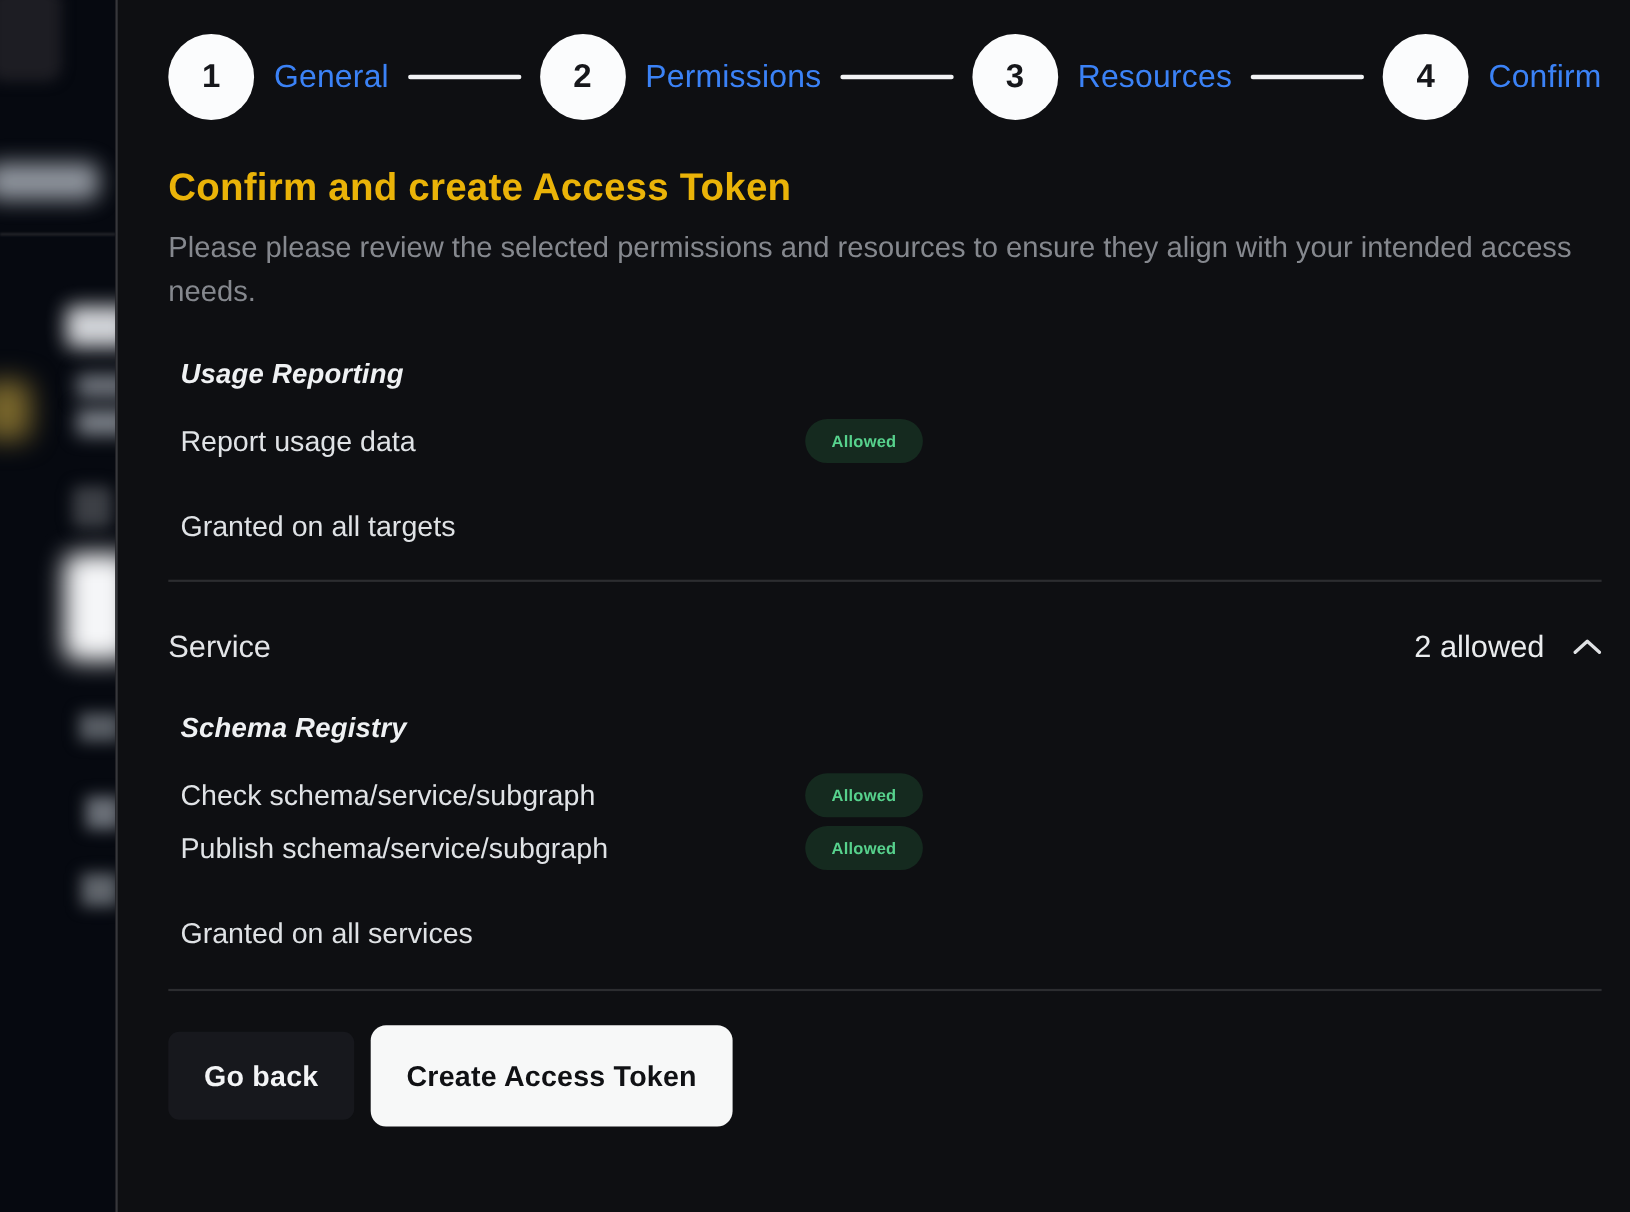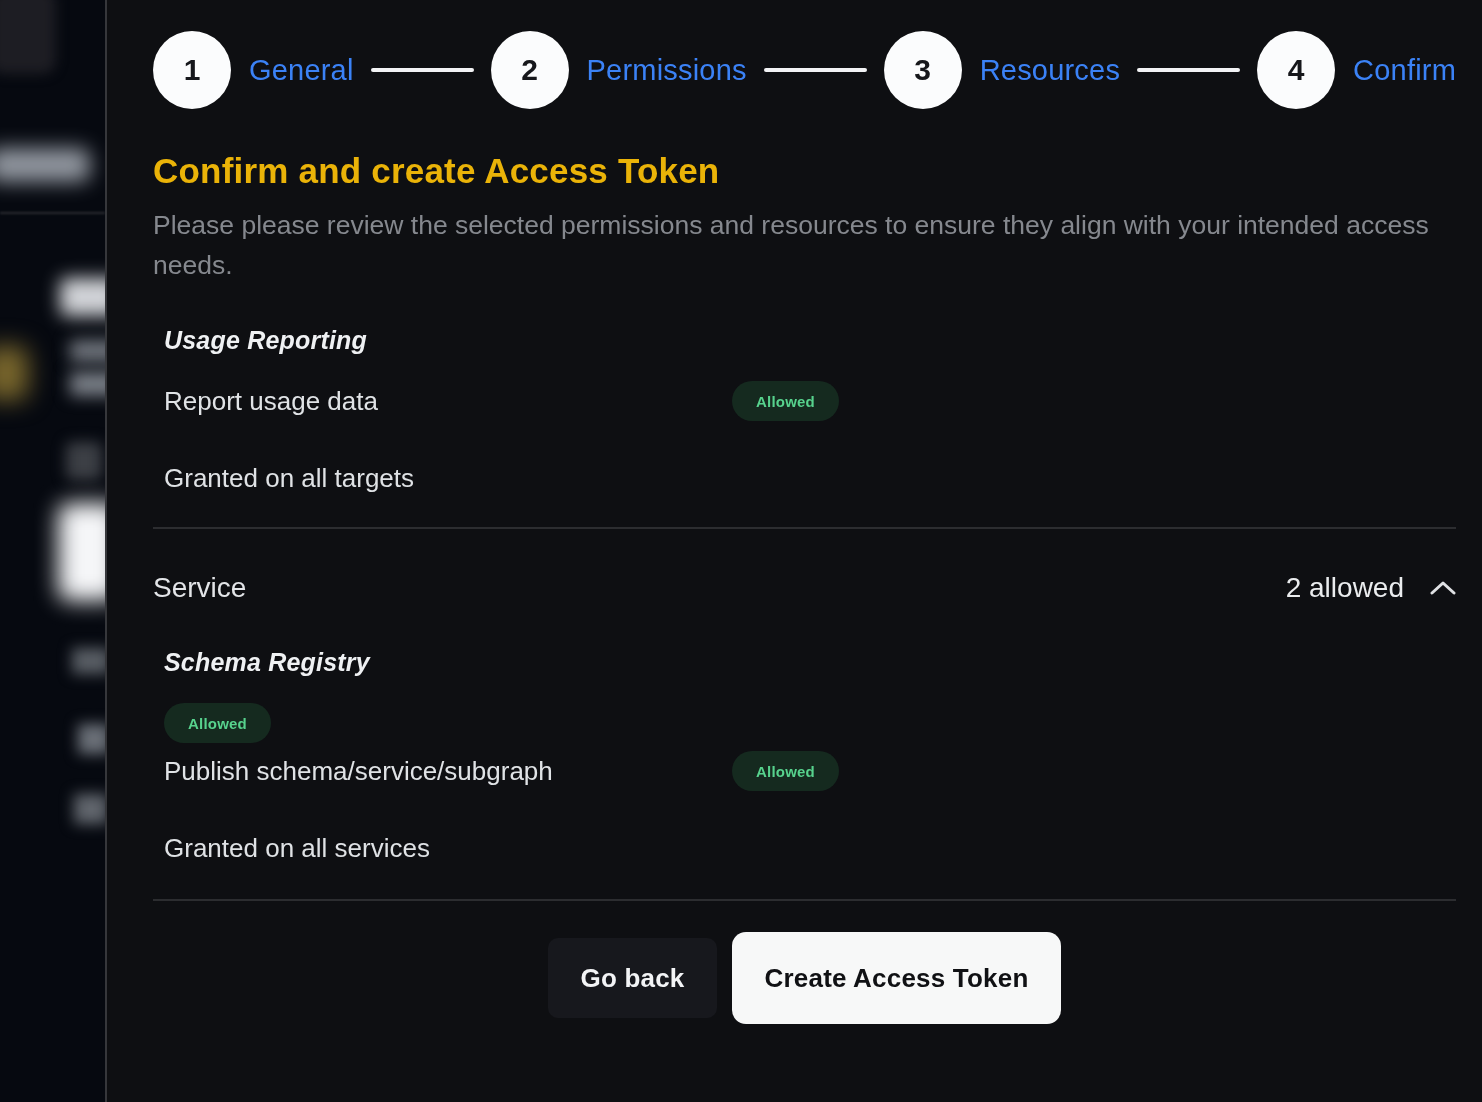--- a/index.html
+++ b/index.html
@@ -84,21 +84,21 @@
     font-size: 15px; font-weight: 700; letter-spacing: .2px;
     display: inline-flex; align-items: center; justify-content: center;
   }
 
   .granted-note { margin-top: 42px; padding-left: 11px; font-size: 26px; line-height: 30px; color: #dfe2e5; }
 
   .divider { height: 2px; background: #2c2d30; margin-top: 34px; }
   .divider.second { margin-top: 36px; }
 
   
-  .footer { display: flex; justify-content: center; align-items: center; gap: 15px; margin-top: 31px; }
+  .footer { display: flex; justify-content: flex-start; align-items: center; gap: 15px; margin-top: 31px; }
   .btn { font-family: inherit; border: none; cursor: pointer; font-weight: 700; letter-spacing: .2px; }
   .btn-secondary {
     width: 169px; height: 80px; border-radius: 10px;
     background: #17181d; color: #f3f4f6; font-size: 26px;
   }
   .btn-primary {
     width: 329px; height: 92px; border-radius: 14px;
     background: #f7f8f8; color: #101114; font-size: 26px;
   }
 </style>
@@ -172,20 +172,21 @@
       <span class="section-right">
         <span class="allowed-count">2 allowed</span>
         <svg class="chevron" viewBox="0 0 26 16" fill="none">
           <polyline points="2,13 13,3 24,13" stroke="#dfe1e4" stroke-width="3" stroke-linecap="round" stroke-linejoin="round"></polyline>
         </svg>
       </span>
     </div>
     <div class="group">
       <div class="group-title second">Schema Registry</div>
       <div class="perm-row">
+        <span class="perm-label">Check schema/service/subgraph</span>
         <span class="badge">Allowed</span>
       </div>
       <div class="perm-row tight">
         <span class="perm-label">Publish schema/service/subgraph</span>
         <span class="badge">Allowed</span>
       </div>
     </div>
     <div class="granted-note">Granted on all services</div>
     <div class="divider second"></div>
 

